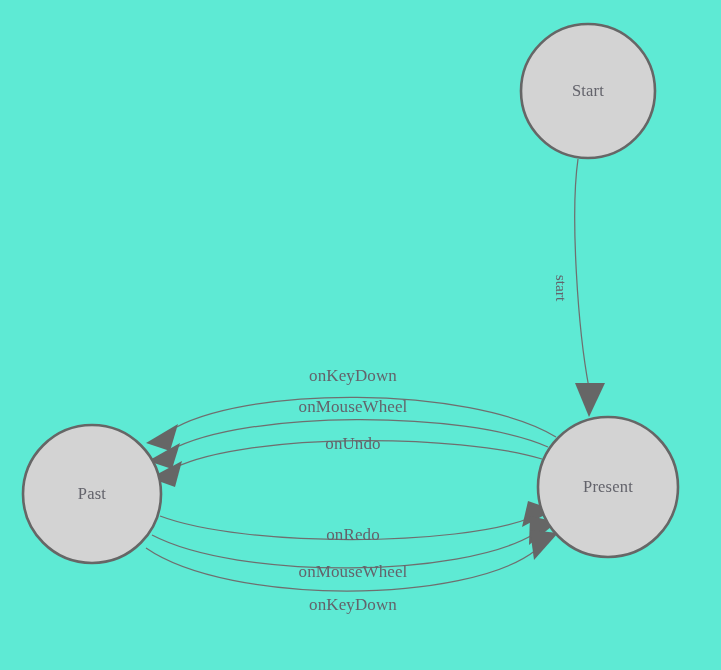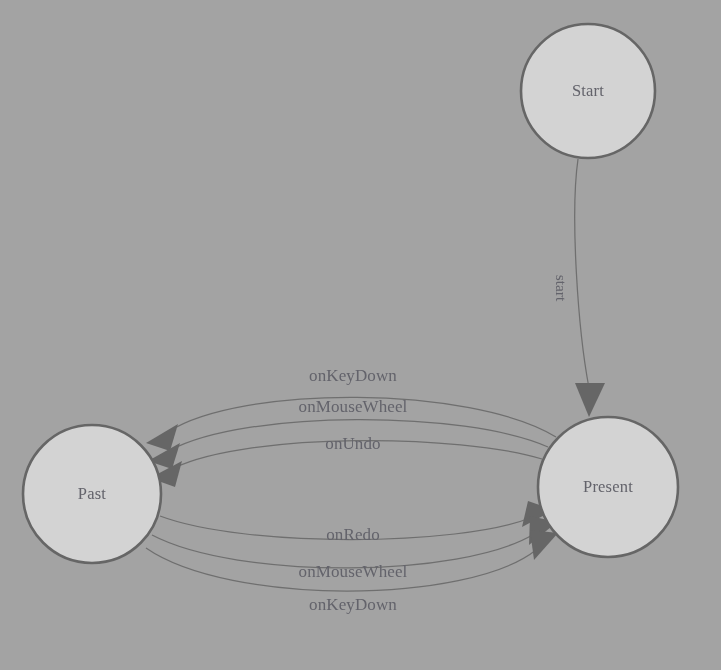--- a/index.html
+++ b/index.html
@@ -11,21 +11,21 @@
     width: 721px;
     height: 670px;
     font-family: "Liberation Serif", "DejaVu Serif", serif;
     overflow: hidden;
     position: relative;
   }
   #diagram-root {
     position: relative;
     width: 721px;
     height: 670px;
-    background: #a3a3a3;
+    background: #5eead4;
   }
   svg.canvas {
     position: absolute;
     left: 0;
     top: 0;
     width: 721px;
     height: 670px;
     display: block;
   }
   .node-circle {

